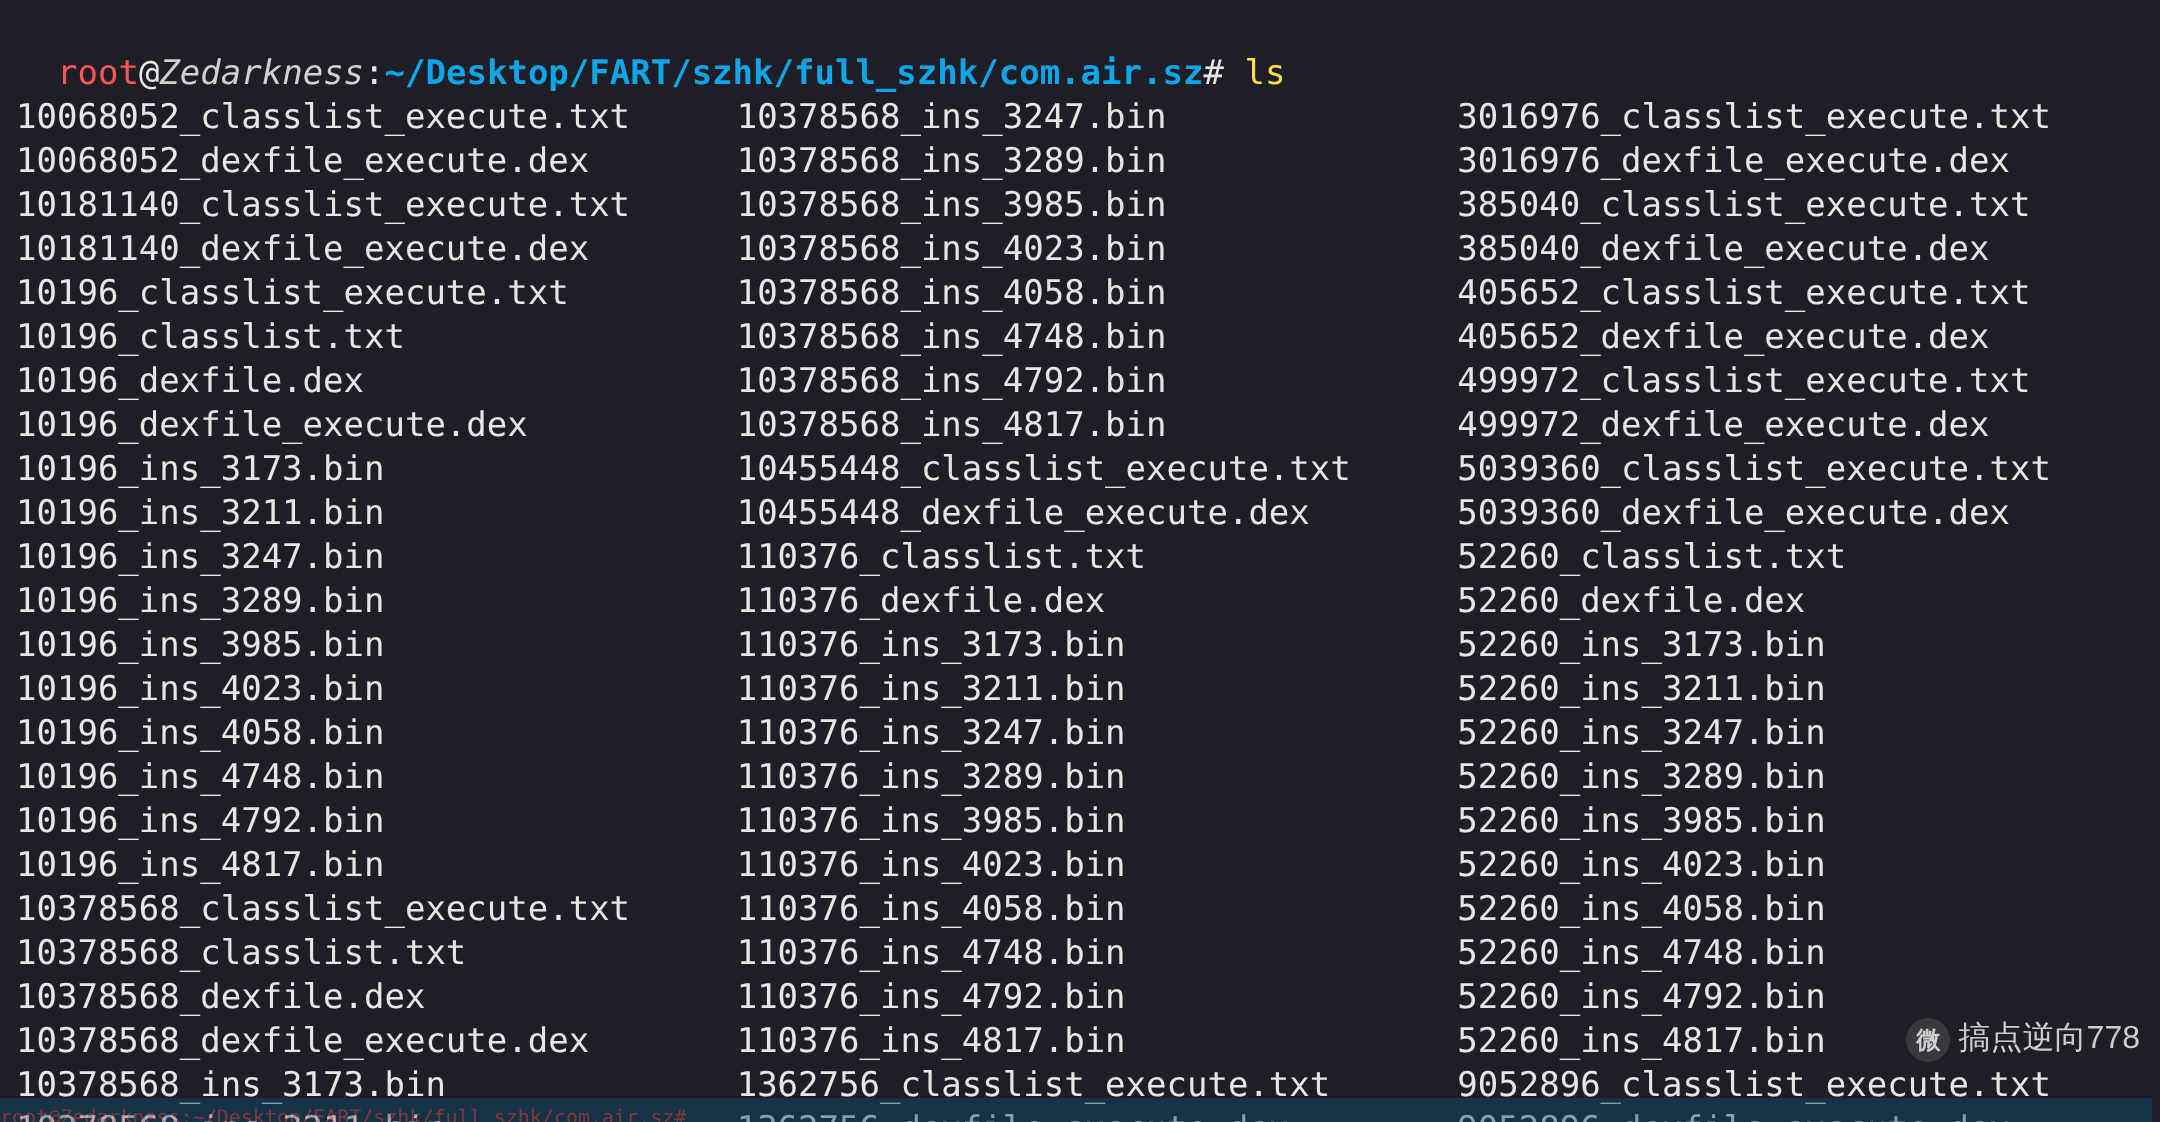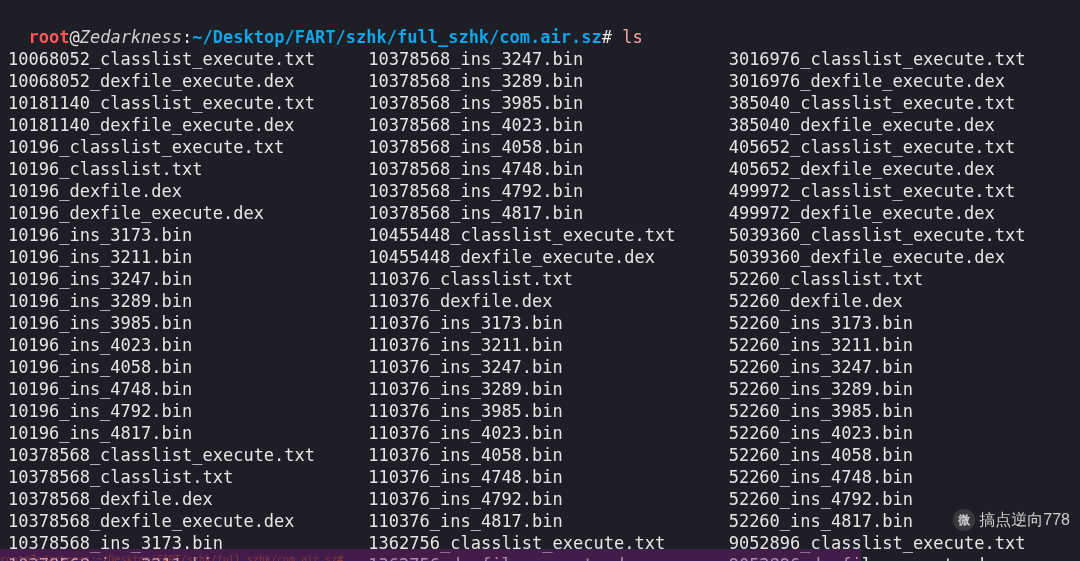--- a/index.html
+++ b/index.html
@@ -15,27 +15,27 @@
     font-size: 17px;
     line-height: 22px;
     color: #e6e6e6;
     padding: 4px 8px 0 8px;
     box-sizing: border-box;
     position: relative;
   }
   .prompt-line {
     white-space: pre;
   }
-  .user { color: #ff5555; font-weight: bold; }
+  .user { color: #ff5555; font-weight: normal; }
   .at   { color: #e6e6e6; }
   .host { color: #d0d0d0; font-style: italic; }
   .sep  { color: #e6e6e6; }
   .path { color: #0ea5e9; font-weight: bold; }
   .hash { color: #e6e6e6; }
-  .cmd  { color: #fca5a5; margin-top: 28px; }
+  .cmd  { color: #fde047; margin-top: 28px; }
 
   .listing {
     margin-top: 0;
     display: flex;
     gap: 18px;
   }
   .col {
     white-space: pre;
   }
   .file {
@@ -69,22 +69,22 @@
     font-size: 12px;
     font-weight: bold;
     color: #dcdcdc;
   }
 
   .bottom-strip {
     position: absolute;
     left: 0;
     bottom: 0;
     height: 12px;
-    width: 861px;
-    background: #701a75;
+    width: 1076px;
+    background: #0c4a6e;
     color: #ff5555;
     font-size: 10px;
     overflow: hidden;
     white-space: nowrap;
     opacity: 0.45;
   }
 </style>
 </head>
 <body>
 

